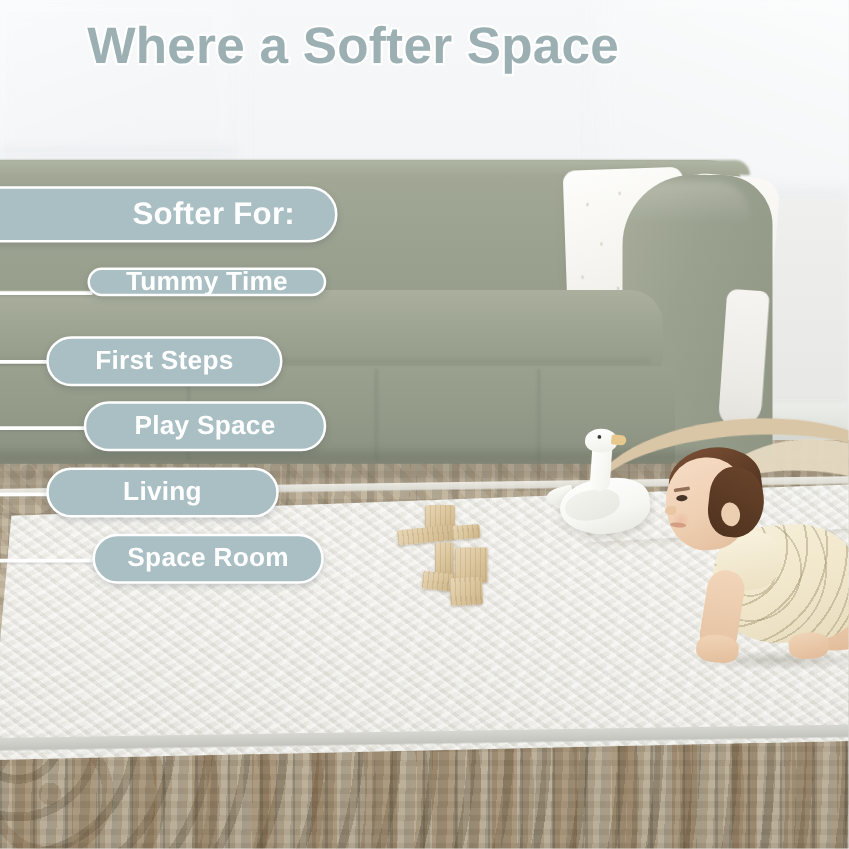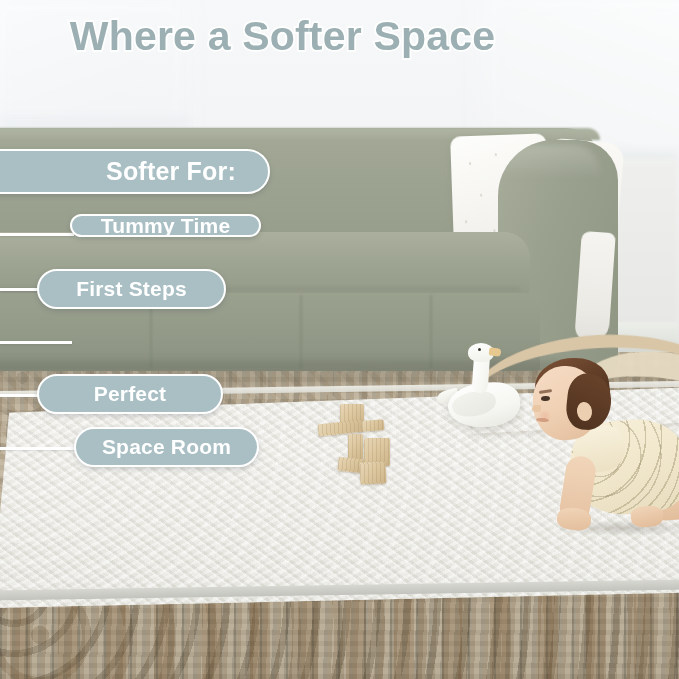--- a/index.html
+++ b/index.html
@@ -533,22 +533,25 @@
   </div>
 
   <div class="pill" style="left:70px; top:214px; width:191px; height:23px;">
     <span>Tummy Time</span>
   </div>
 
   <div class="pill" style="left:37px; top:269px; width:189px; height:40px;">
     <span>First Steps</span>
   </div>
 
+  <div class="pill" style="left:67px; top:321px; width:194px; height:40px;">
+    <span>Play Space</span>
+  </div>
 
   <div class="pill" style="left:37px; top:374px; width:186px; height:40px;">
-    <span>Perfect</span>
+    <span>Living</span>
   </div>
 
   <div class="pill" style="left:74px; top:427px; width:185px; height:40px;">
     <span>Space Room</span>
   </div>
 
 </div>
 
 </body></html>

